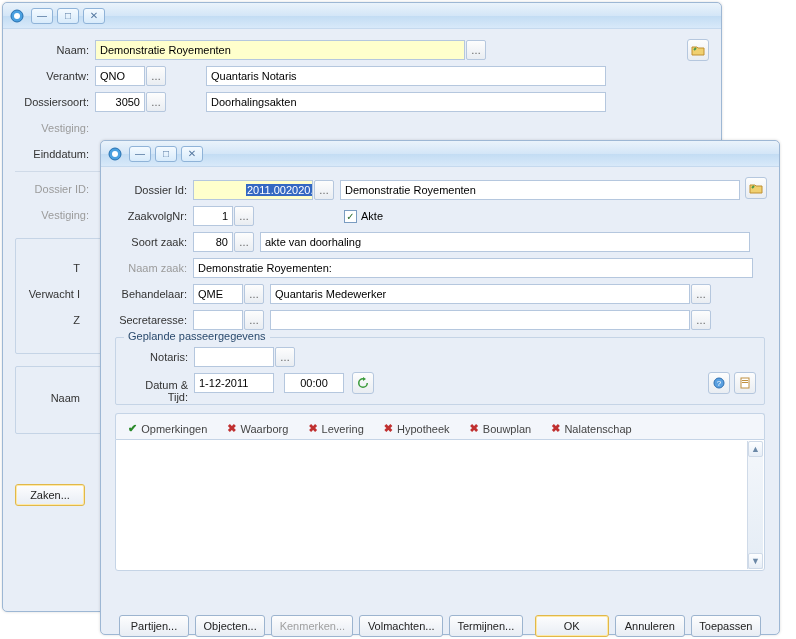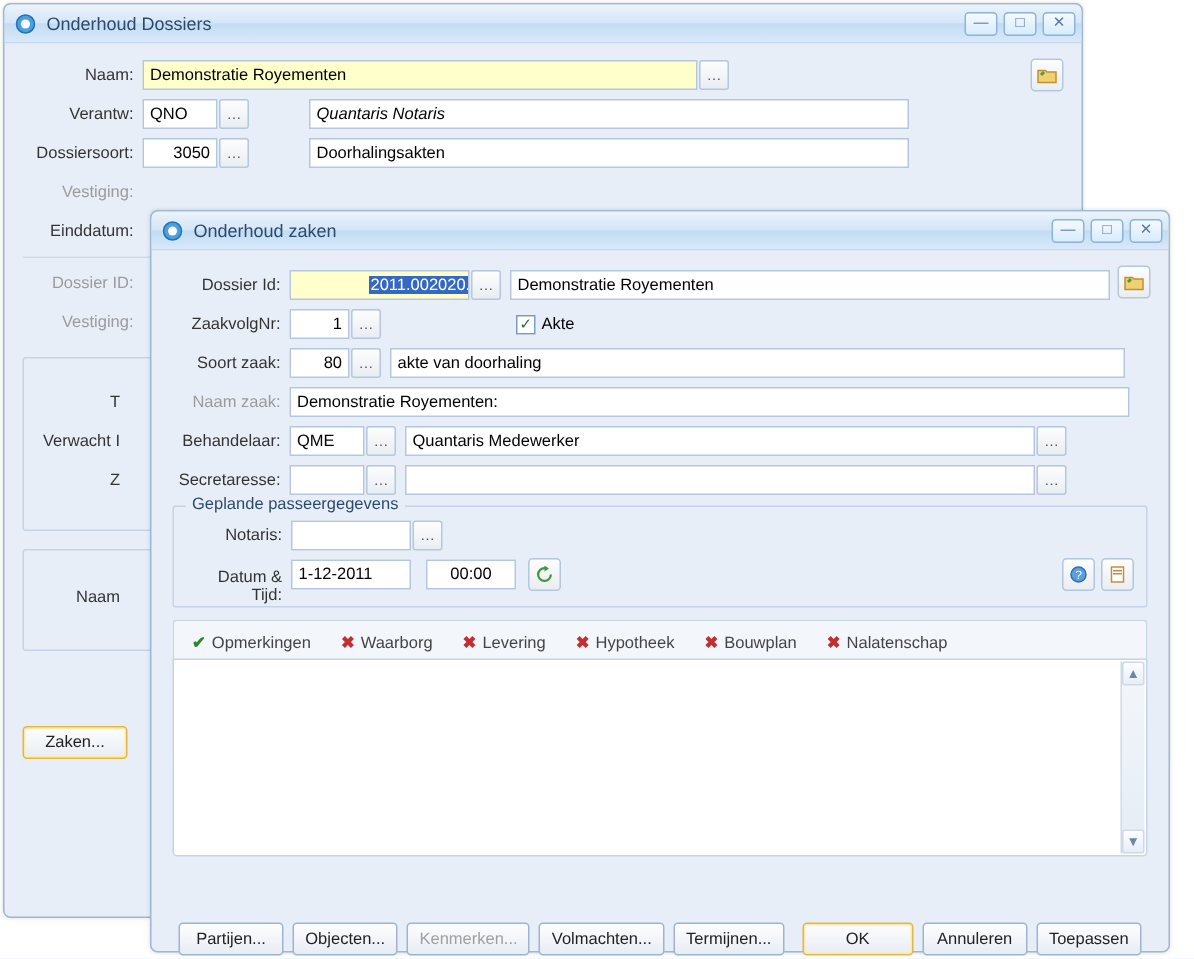--- a/index.html
+++ b/index.html
@@ -187,21 +187,20 @@
 <body>
 
 <div class="window" style="left:2px; top:2px; width:720px; height:610px;">
   <div class="titlebar">
     <span class="icon">
       <svg width="14" height="14">
           <circle cx="7" cy="7" r="6" fill="#4aa0e0" stroke="#2670b0"></circle>
           <circle cx="7" cy="7" r="3" fill="#fff"></circle>
         </svg>
     </span>
-    <span class="title">Onderhoud Dossiers</span>
     <div class="winbtns">
       <div class="winbtn">―</div>
       <div class="winbtn">□</div>
       <div class="winbtn">✕</div>
     </div>
   </div>
   <div class="window-body">
     <div class="right-icons">
       <div class="icon-btn">
         <svg width="14" height="12">
@@ -214,21 +213,21 @@
     <div class="form-row">
       <div class="form-label">Naam:</div>
       <div class="field yellow" style="width:370px;">Demonstratie Royementen</div>
       <div class="small-btn">…</div>
     </div>
     <div class="form-row">
       <div class="form-label">Verantw:</div>
       <div class="field" style="width:50px;">QNO</div>
       <div class="small-btn">…</div>
       <div style="width:40px;"></div>
-      <div class="field" style="width:400px;font-style:italic;">Quantaris Notaris</div>
+      <div class="field" style="width:400px;">Quantaris Notaris</div>
     </div>
     <div class="form-row">
       <div class="form-label">Dossiersoort:</div>
       <div class="field" style="width:50px;text-align:right;justify-content:flex-end;">3050</div>
       <div class="small-btn">…</div>
       <div style="width:40px;"></div>
       <div class="field" style="width:400px;">Doorhalingsakten</div>
     </div>
     <div class="form-row">
       <div class="form-label dim">Vestiging:</div>
@@ -269,21 +268,20 @@
 </div>
 
 <div class="window" style="left:100px; top:140px; width:680px; height:495px;">
   <div class="titlebar">
     <span class="icon">
       <svg width="14" height="14">
           <circle cx="7" cy="7" r="6" fill="#4aa0e0" stroke="#2670b0"></circle>
           <circle cx="7" cy="7" r="3" fill="#fff"></circle>
         </svg>
     </span>
-    <span class="title">Onderhoud zaken</span>
     <div class="winbtns">
       <div class="winbtn">―</div>
       <div class="winbtn">□</div>
       <div class="winbtn">✕</div>
     </div>
   </div>
   <div class="window-body" style="padding:12px 14px 8px 14px;">
 
     <div class="right-icons">
       <div class="icon-btn">

